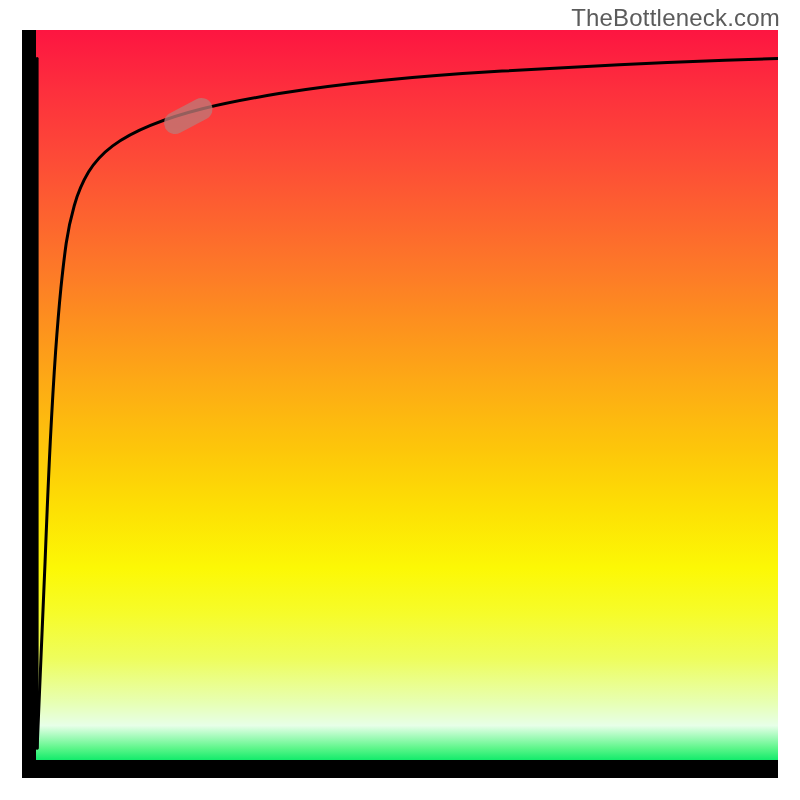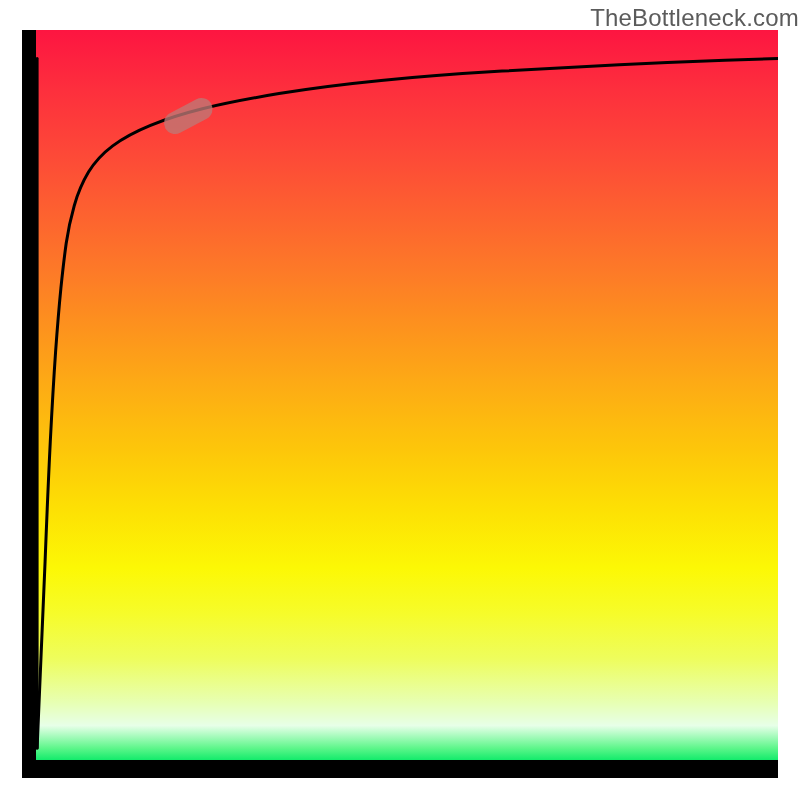--- a/index.html
+++ b/index.html
@@ -12,21 +12,21 @@
     background: #ffffff;
   }
   .wrapper {
     position: relative;
     width: 800px;
     height: 800px;
   }
   .watermark {
     position: absolute;
     top: 4px;
-    right: 1px;
+    right: 20px;
     font-size: 24px;
     color: #5b5b5b;
     font-weight: 400;
     letter-spacing: 0.2px;
   }
   .plot-area {
     position: absolute;
     left: 22px;
     top: 30px;
     width: 756px;

